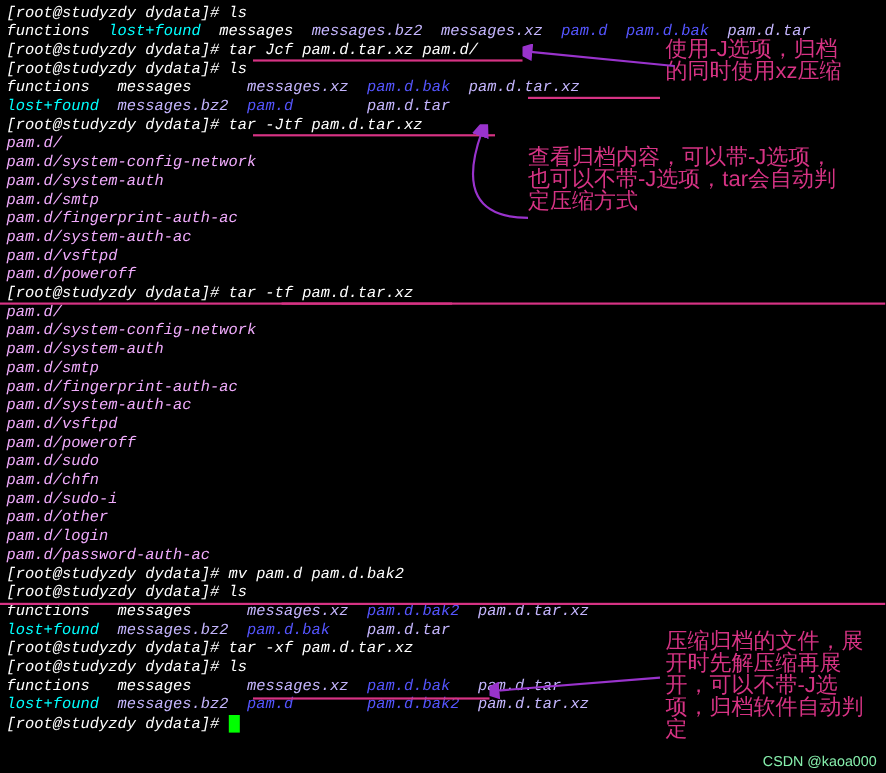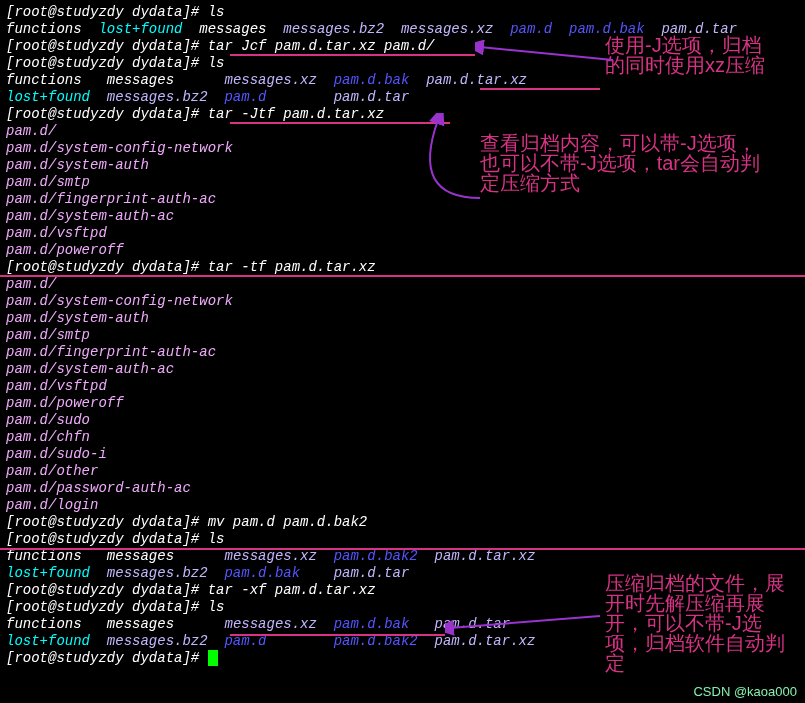--- a/index.html
+++ b/index.html
@@ -80,22 +80,22 @@
 <div class="line"><span class="magenta">pam.d/system-auth</span></div>
 <div class="line"><span class="magenta">pam.d/smtp</span></div>
 <div class="line"><span class="magenta">pam.d/fingerprint-auth-ac</span></div>
 <div class="line"><span class="magenta">pam.d/system-auth-ac</span></div>
 <div class="line"><span class="magenta">pam.d/vsftpd</span></div>
 <div class="line"><span class="magenta">pam.d/poweroff</span></div>
 <div class="line"><span class="magenta">pam.d/sudo</span></div>
 <div class="line"><span class="magenta">pam.d/chfn</span></div>
 <div class="line"><span class="magenta">pam.d/sudo-i</span></div>
 <div class="line"><span class="magenta">pam.d/other</span></div>
+<div class="line"><span class="magenta">pam.d/login</span></div>
 <div class="line"><span class="magenta">pam.d/password-auth-ac</span></div>
-<div class="line"><span class="magenta">pam.d/login</span></div>
 <div class="line"><span class="white">[root@studyzdy dydata]# </span><span class="white">mv pam.d pam.d.bak2</span></div>
 <div class="line"><span class="white">[root@studyzdy dydata]# </span><span class="white">ls</span></div>
 <div class="line"><span class="white">functions</span><span class="white">   </span><span class="white">messages</span><span class="white">      </span><span class="red">messages.xz</span><span class="white">  </span><span class="blue">pam.d.bak2</span><span class="white">  </span><span class="red">pam.d.tar.xz</span></div>
 <div class="line"><span class="cyan">lost+found</span><span class="white">  </span><span class="red">messages.bz2</span><span class="white">  </span><span class="blue">pam.d.bak</span><span class="white">    </span><span class="red">pam.d.tar</span></div>
 <div class="line"><span class="white">[root@studyzdy dydata]# </span><span class="white">tar -xf pam.d.tar.xz</span></div>
 <div class="line"><span class="white">[root@studyzdy dydata]# </span><span class="white">ls</span></div>
 <div class="line"><span class="white">functions</span><span class="white">   </span><span class="white">messages</span><span class="white">      </span><span class="red">messages.xz</span><span class="white">  </span><span class="blue">pam.d.bak</span><span class="white">   </span><span class="red">pam.d.tar</span></div>
 <div class="line"><span class="cyan">lost+found</span><span class="white">  </span><span class="red">messages.bz2</span><span class="white">  </span><span class="blue">pam.d</span><span class="white">        </span><span class="blue">pam.d.bak2</span><span class="white">  </span><span class="red">pam.d.tar.xz</span></div>
 <div class="line"><span class="white">[root@studyzdy dydata]# </span><span class="cursor"></span></div>
 </div>

